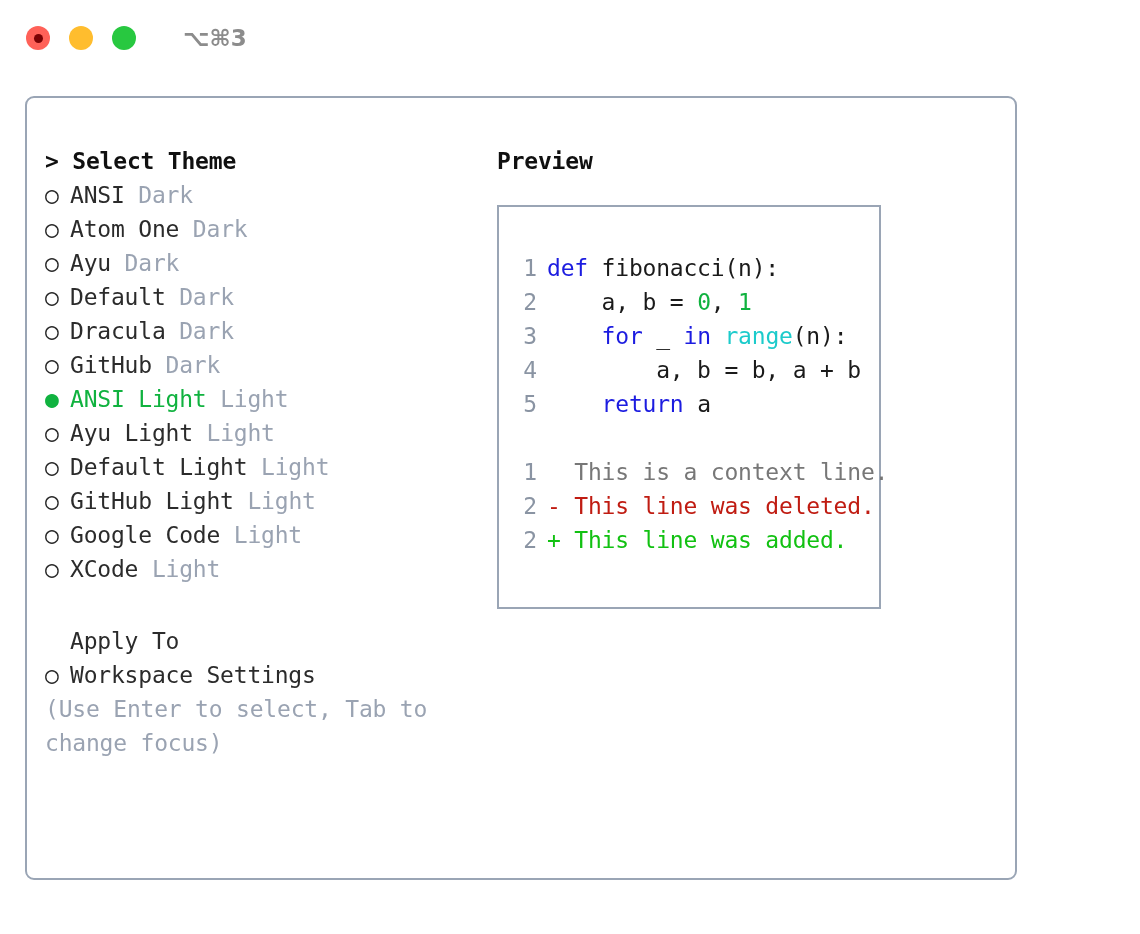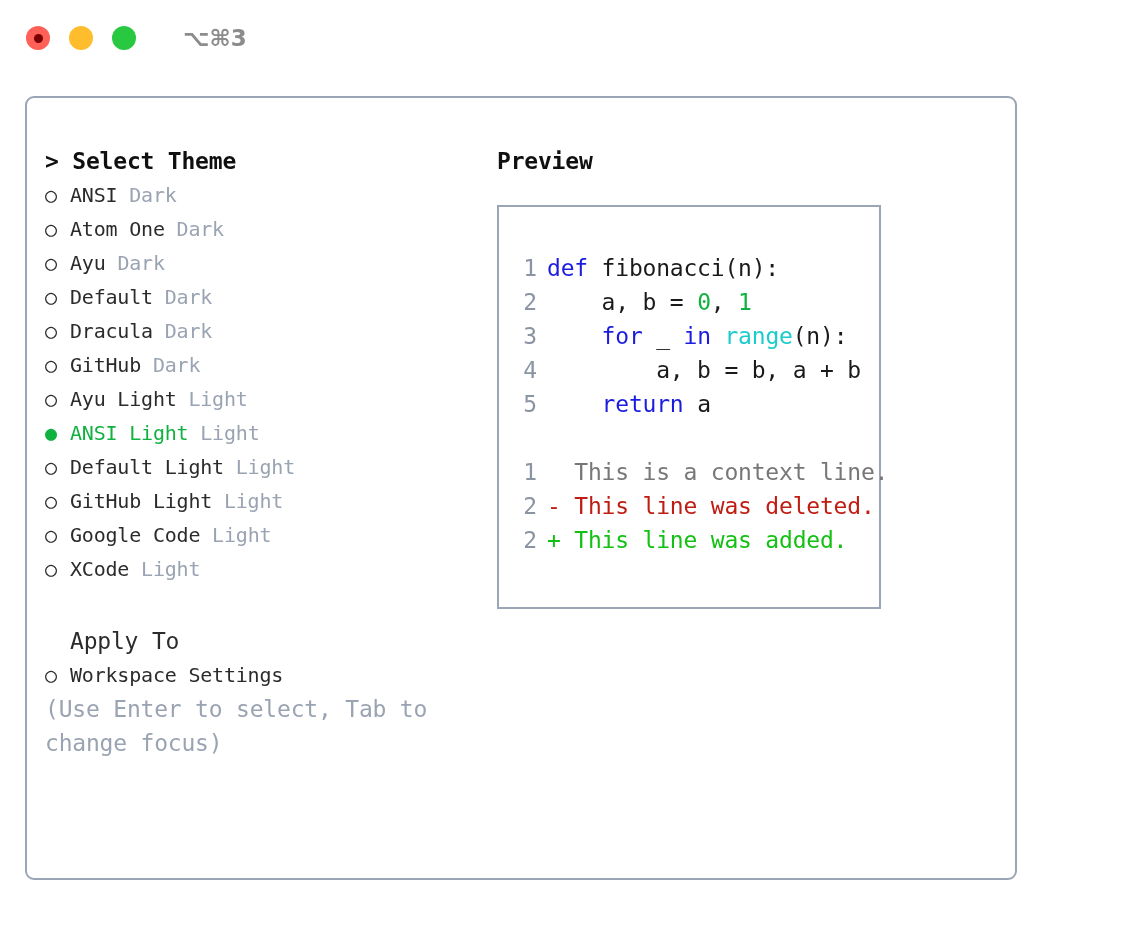--- a/index.html
+++ b/index.html
@@ -92,21 +92,21 @@
   
   .section-heading {
     font-size: 23px;
     font-weight: bold;
     color: #101010;
     line-height: 34px;
     white-space: pre;
     letter-spacing: -0.2px;
   }
   .row {
-    font-size: 20px;
+    font-size: 23px;
     line-height: 34px;
     white-space: pre;
     color: #2b2b2b;
     letter-spacing: -0.2px;
   }
   .bullet {
     display: inline-block;
     width: 25px;
     color: #2b2b2b;
   }
@@ -191,22 +191,22 @@
 
       <div id="left-column">
         <div class="section-heading">&gt; Select Theme</div>
         <div id="theme-list">
             <div class="row"><span class="bullet">○</span><span class="row-label">ANSI</span><span> </span><span class="row-variant">Dark</span></div>
             <div class="row"><span class="bullet">○</span><span class="row-label">Atom One</span><span> </span><span class="row-variant">Dark</span></div>
             <div class="row"><span class="bullet">○</span><span class="row-label">Ayu</span><span> </span><span class="row-variant">Dark</span></div>
             <div class="row"><span class="bullet">○</span><span class="row-label">Default</span><span> </span><span class="row-variant">Dark</span></div>
             <div class="row"><span class="bullet">○</span><span class="row-label">Dracula</span><span> </span><span class="row-variant">Dark</span></div>
             <div class="row"><span class="bullet">○</span><span class="row-label">GitHub</span><span> </span><span class="row-variant">Dark</span></div>
+            <div class="row selected"><span class="bullet">●</span><span class="row-label">ANSI Light</span><span> </span><span class="row-variant">Light</span></div>
             <div class="row"><span class="bullet">○</span><span class="row-label">Ayu Light</span><span> </span><span class="row-variant">Light</span></div>
-            <div class="row selected"><span class="bullet">●</span><span class="row-label">ANSI Light</span><span> </span><span class="row-variant">Light</span></div>
             <div class="row"><span class="bullet">○</span><span class="row-label">Default Light</span><span> </span><span class="row-variant">Light</span></div>
             <div class="row"><span class="bullet">○</span><span class="row-label">GitHub Light</span><span> </span><span class="row-variant">Light</span></div>
             <div class="row"><span class="bullet">○</span><span class="row-label">Google Code</span><span> </span><span class="row-variant">Light</span></div>
             <div class="row"><span class="bullet">○</span><span class="row-label">XCode</span><span> </span><span class="row-variant">Light</span></div>
           </div>
 
         <div id="apply-section">
           <div class="apply-heading"><span class="bullet"> </span><span>Apply To</span></div>
           <div id="apply-list">
               <div class="row"><span class="bullet">○</span><span class="row-label">Workspace Settings</span></div>

